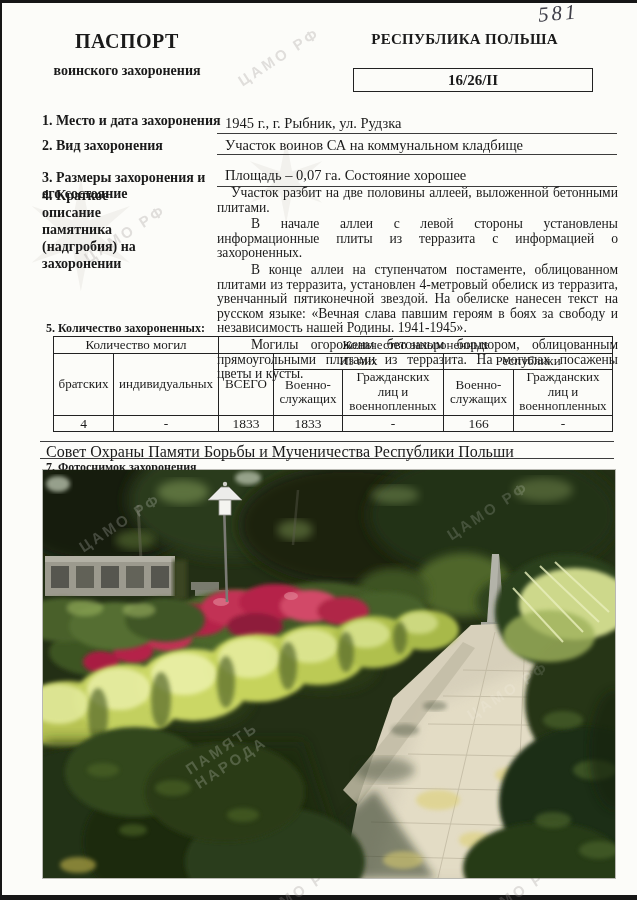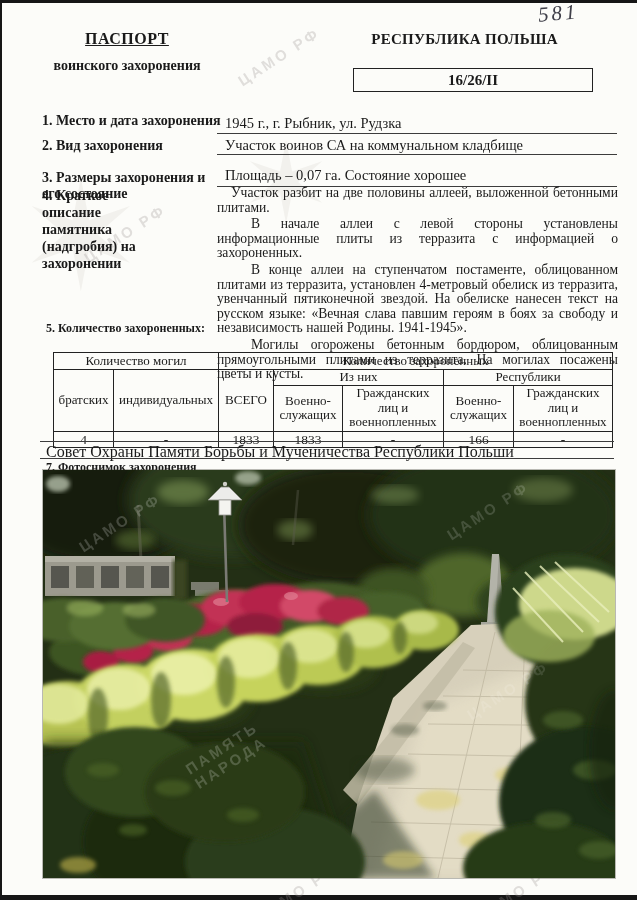--- a/index.html
+++ b/index.html
@@ -11,21 +11,21 @@
   .edge{position:absolute;background:#161616;}
   .edge-top{left:0;top:0;width:637px;height:3px;}
   .edge-left{left:0;top:0;width:2px;height:900px;}
   .edge-bottom{left:0;top:895px;width:637px;height:5px;}
 
   .handwritten{
     position:absolute;left:538px;top:1px;font-size:21px;font-style:italic;
     color:#3f3f49;transform:rotate(-5deg);letter-spacing:3px;
   }
   .hdr-left{position:absolute;left:37px;top:30px;width:180px;text-align:center;}
-  .hdr-left .t1{font-weight:bold;font-size:16px;letter-spacing:.5px;text-decoration:underline;}
+  .hdr-left .t1{font-weight:bold;font-size:20px;letter-spacing:.5px;}
   .hdr-left .t2{font-weight:bold;font-size:14px;margin-top:10px;}
   .hdr-right{position:absolute;left:344px;top:31px;width:241px;text-align:center;
     font-weight:bold;font-size:15px;letter-spacing:.3px;}
   .card-box{position:absolute;left:353px;top:68px;width:238px;height:22px;
     border:1.3px solid #222;text-align:center;line-height:22px;font-weight:bold;font-size:15px;}
   .card-caption{position:absolute;left:353px;top:94px;width:238px;text-align:center;font-size:14px;}
 
   .flabel{position:absolute;left:42px;font-weight:bold;font-size:14px;line-height:16px;}
   .fvalue{position:absolute;left:217px;width:400px;border-bottom:1px solid #3c3c3c;
     font-size:14.5px;padding-left:8px;box-sizing:border-box;}
@@ -36,21 +36,21 @@
   .desc-label{position:absolute;left:42px;top:187px;width:176px;
     font-weight:bold;font-size:14px;line-height:17px;}
   .desc-label span{display:block;}
   .desc-text{position:absolute;left:217px;top:186px;width:401px;
     font-size:13.6px;line-height:14.6px;text-align:justify;}
   .desc-text p{margin:0 0 2px 0;text-indent:34px;}
   .desc-text p.first{text-indent:14px;}
 
   .sec-title{position:absolute;left:46px;font-weight:bold;font-size:12px;}
 
-  table.burial{position:absolute;left:53px;top:352px;border-collapse:collapse;
+  table.burial{position:absolute;left:53px;top:336px;border-collapse:collapse;
     table-layout:fixed;font-size:13px;text-align:center;}
   table.burial td{border:1.3px solid #222;padding:0 2px;line-height:1.12;
     vertical-align:middle;overflow:hidden;}
   .tr-h1 td{height:16px;}
   .tr-h2 td{height:13px;}
   .tr-h3 td{height:45px;}
   .tr-data td{height:15px;font-size:13.5px;}
 
   .rule{position:absolute;left:40px;width:574px;border-top:1px solid #3c3c3c;height:0;}
   .custodian-value{position:absolute;left:46px;top:443px;font-size:16px;}

